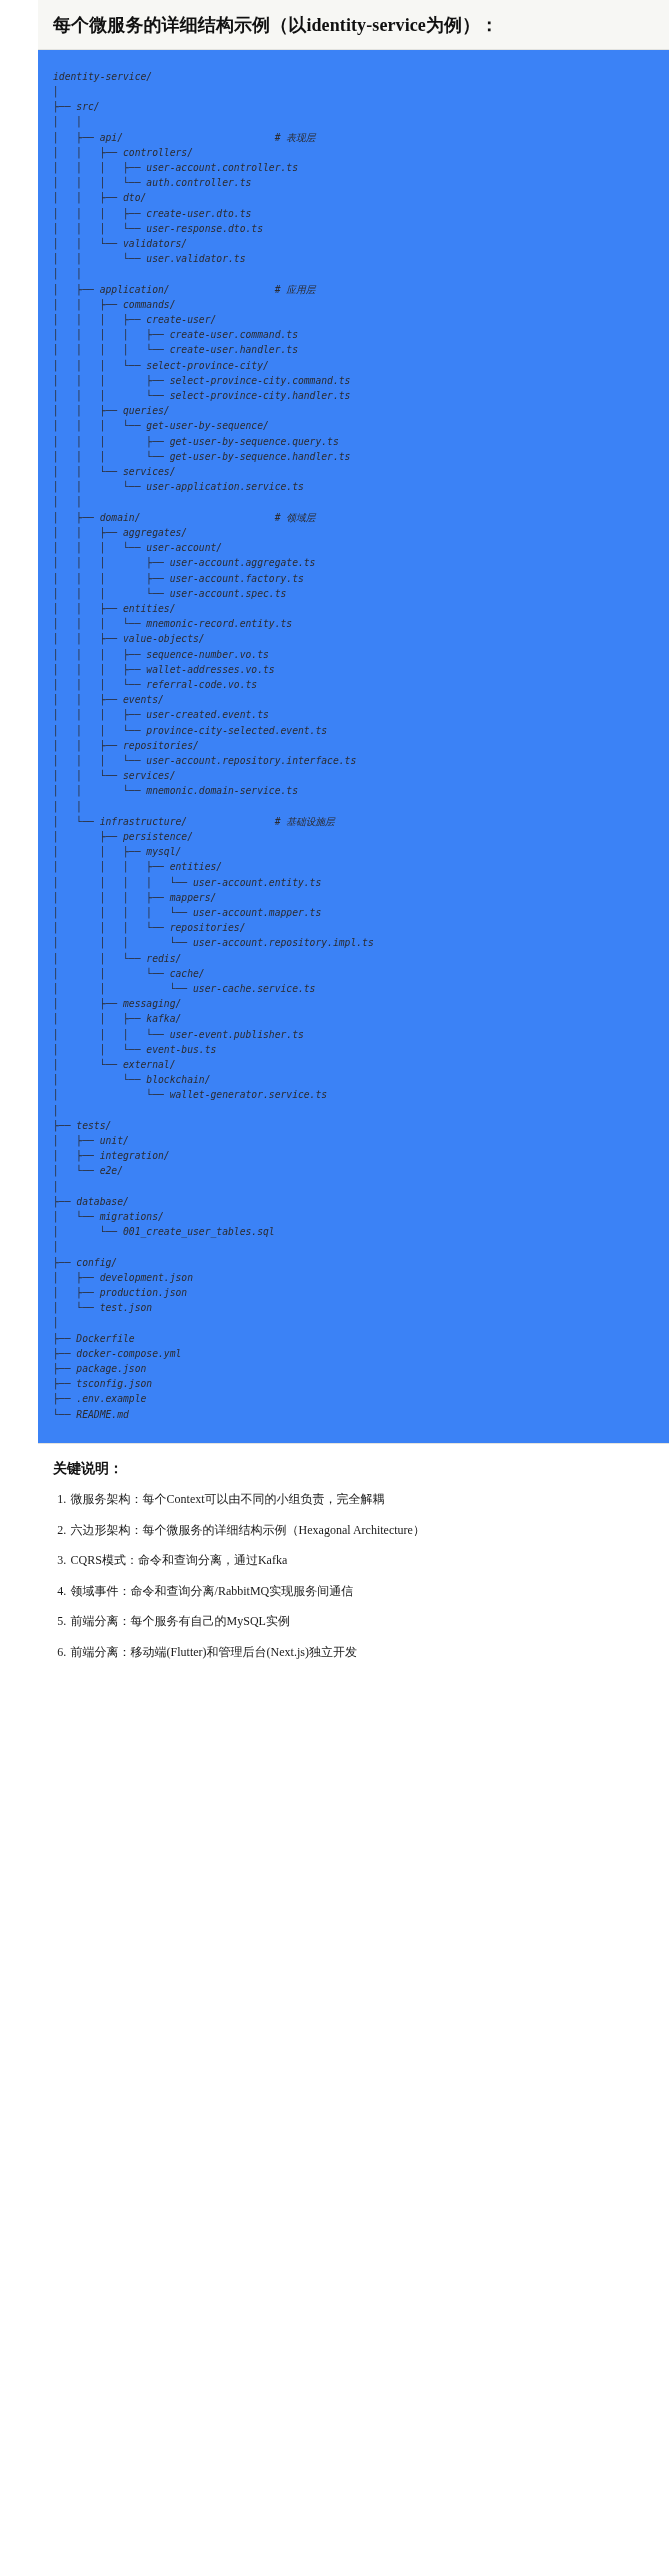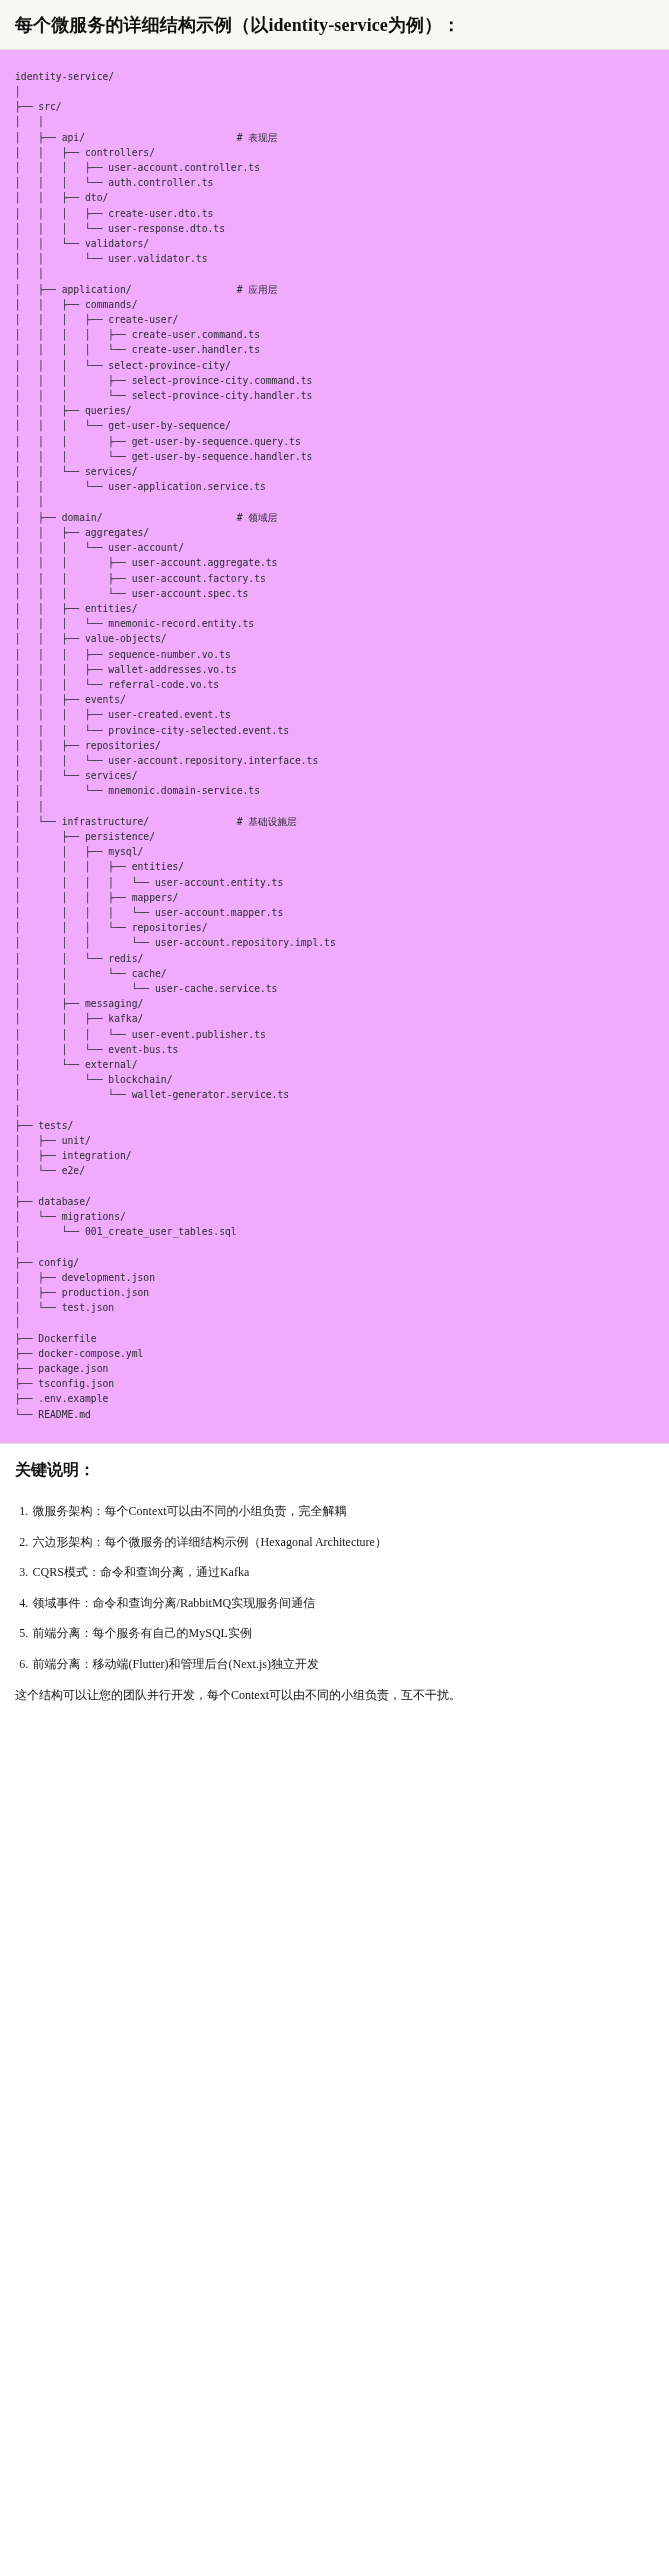--- a/index.html
+++ b/index.html
@@ -11,20 +11,21 @@
   body {
     width: 669px;
     font-family: "Liberation Serif", "DejaVu Serif", serif;
     color: #1a1a1a;
     -webkit-font-smoothing: antialiased;
   }
 
   .page {
     width: 669px;
     box-sizing: border-box;
+    padding-left: 38px;
   }
 
   
   .title-band {
     background: #f7f7f4;
     padding: 13.8px 15px 12.5px 15px;
     border-bottom: 0.6px solid #e3e3df;
     box-sizing: border-box;
   }
   .title-band h1 {
@@ -32,45 +33,46 @@
     font-size: 18px;
     line-height: 1.25;
     font-weight: bold;
     font-family: "Liberation Serif", "DejaVu Serif", serif;
     letter-spacing: 0.1px;
     color: #111111;
   }
 
   
   .tree-block {
-    background: #f0abfc;
+    background: #3b82f6;
     padding: 19px 15px 21px 15px;
     box-sizing: border-box;
     border-bottom: 0.6px solid #e3e3df;
+    font-style: italic;
   }
   pre.tree {
     margin: 0;
     font-family: "DejaVu Sans Mono", "Liberation Mono", monospace;
     font-size: 9.7px;
     line-height: 15.2px;
     color: #2b2b30;
     white-space: pre;
     letter-spacing: 0px;
     tab-size: 4;
   }
 
   
   .keys {
     padding: 16.3px 15px 19px 15px;
     box-sizing: border-box;
     background: #ffffff;
   }
   .keys h2 {
-    margin: 0 0 21px 0;
-    font-size: 16px;
+    margin: 0 0 12px 0;
+    font-size: 14px;
     font-weight: bold;
     color: #111111;
     font-family: "Liberation Serif", "DejaVu Serif", serif;
   }
   ol.key-list {
     margin: 0 0 0 0;
     padding: 0 0 0 16.3px;
     list-style: decimal;
     font-size: 12px;
     line-height: 1.5;
@@ -208,17 +210,16 @@
       <li>
         <span class="k-term">领域事件</span><span class="k-desc">：命令和查询分离/RabbitMQ实现服务间通信</span>
       </li>
       <li>
         <span class="k-term">前端分离</span><span class="k-desc">：每个服务有自己的MySQL实例</span>
       </li>
       <li>
         <span class="k-term">前端分离</span><span class="k-desc">：移动端(Flutter)和管理后台(Next.js)独立开发</span>
       </li>
     </ol>
-    <p class="closing">这个结构可以让您的团队并行开发，每个Context可以由不同的小组负责，互不干扰。</p>
   </div>
 
 </div>
 
 
 </body></html>

